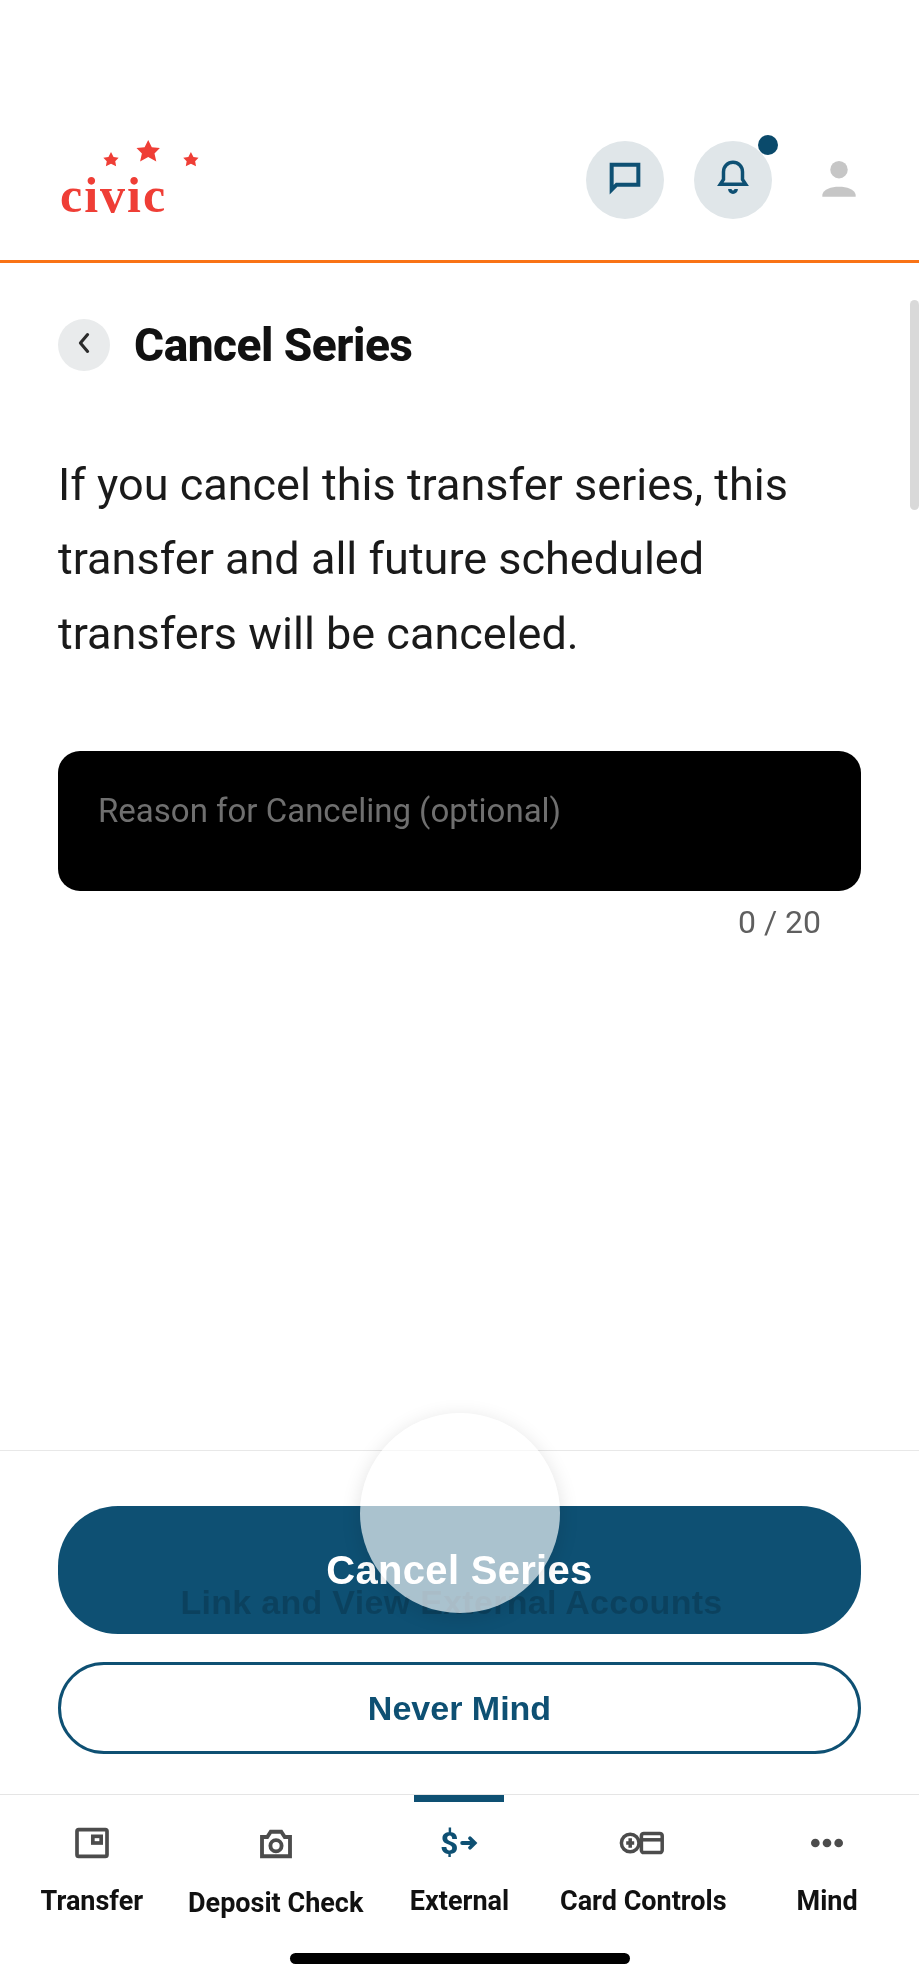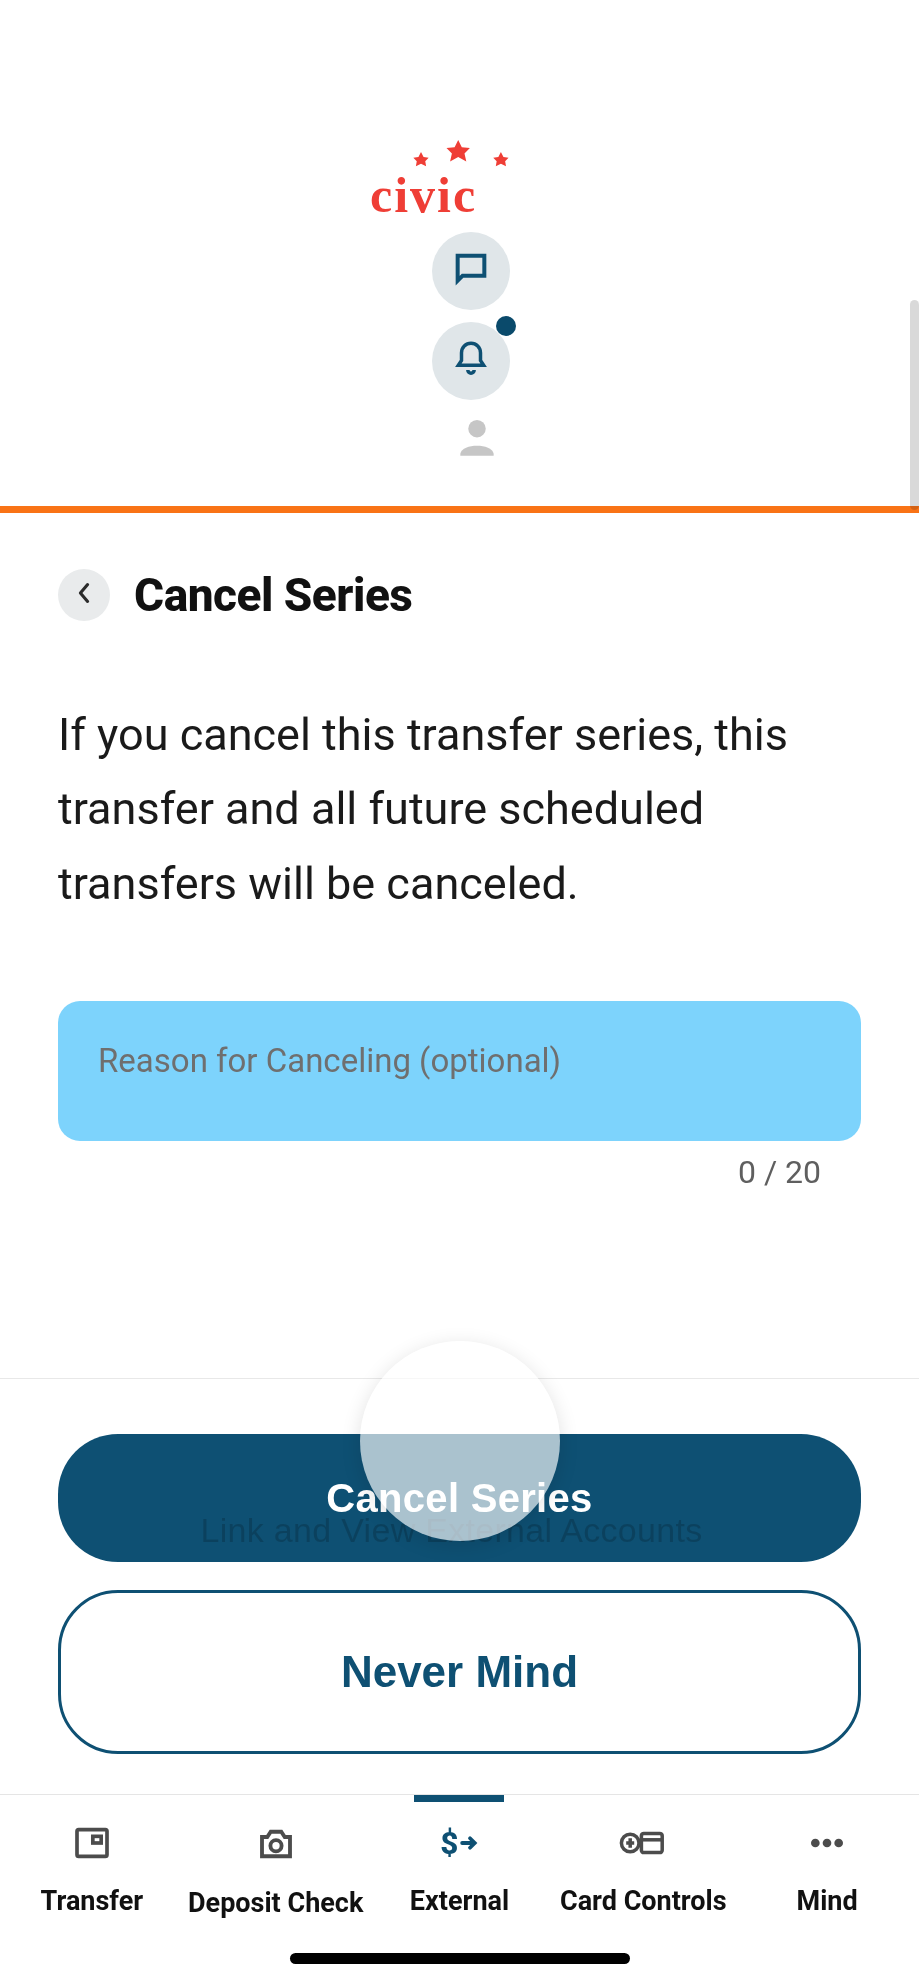--- a/index.html
+++ b/index.html
@@ -11,23 +11,22 @@
       display: flex;
       flex-direction: column;
       overflow: hidden;
       position: relative;
     }
     .status-bar-space { height: 110px; }
     .header {
       display: flex;
       align-items: center;
       padding: 30px 55px 40px 60px;
-      border-bottom: 7px solid #f97316;
+      border-bottom: 3px solid #f97316;
       gap: 12px;
-      flex-direction: column;
     }
     .logo {
       flex: 1;
       display: flex;
       align-items: center;
     }
     .logo svg { width: 185px; height: auto; }
     .circle-btn {
       width: 78px;
       height: 78px;
@@ -84,21 +83,21 @@
       letter-spacing: -0.5px;
     }
     .description {
       font-size: 45px;
       line-height: 1.65;
       color: #1a1a1a;
       font-weight: 400;
       margin-bottom: 80px;
     }
     .reason-box {
-      background: #7dd3fc;
+      background: #000000;
       border-radius: 22px;
       padding: 40px 40px 60px 40px;
       margin-bottom: 12px;
       min-height: 140px;
     }
     .reason-box input {
       border: none;
       background: transparent;
       font-size: 33px;
       color: #6f6f6f;
@@ -142,34 +141,34 @@
       font-size: 40px;
       font-weight: 700;
       letter-spacing: 0.3px;
       margin-bottom: 28px;
       position: relative;
       overflow: hidden;
     }
     .ghost-text {
       color: rgba(0,0,0,0.18);
       font-size: 34px;
-      font-weight: 400;
+      font-weight: 700;
       position: absolute;
       bottom: 12px;
       left: 0;
       right: 16px;
     }
     .secondary-btn {
       width: 100%;
       background: #fff;
       color: #0e5073;
       border: 3px solid #0e5073;
       border-radius: 60px;
-      height: 164px;
-      font-size: 44px;
+      height: 92px;
+      font-size: 34px;
       font-weight: 700;
     }
     .tab-bar {
       display: flex;
       border-top: 1px solid #e5e5e5;
       height: 186px;
       padding-top: 0;
     }
     .tab {
       flex: 1;

